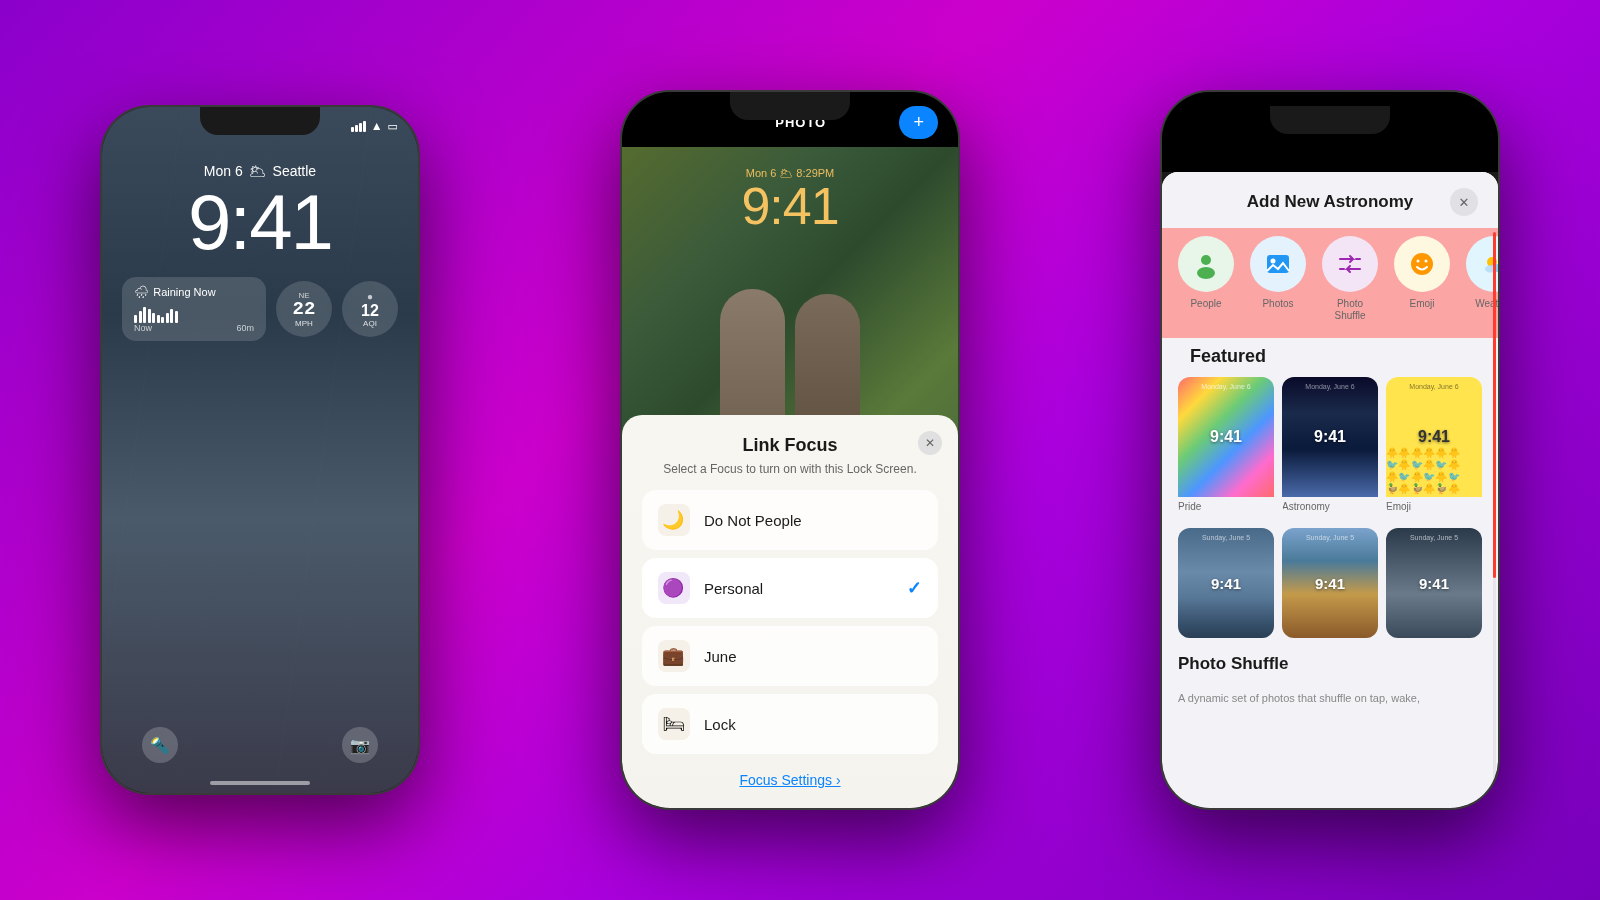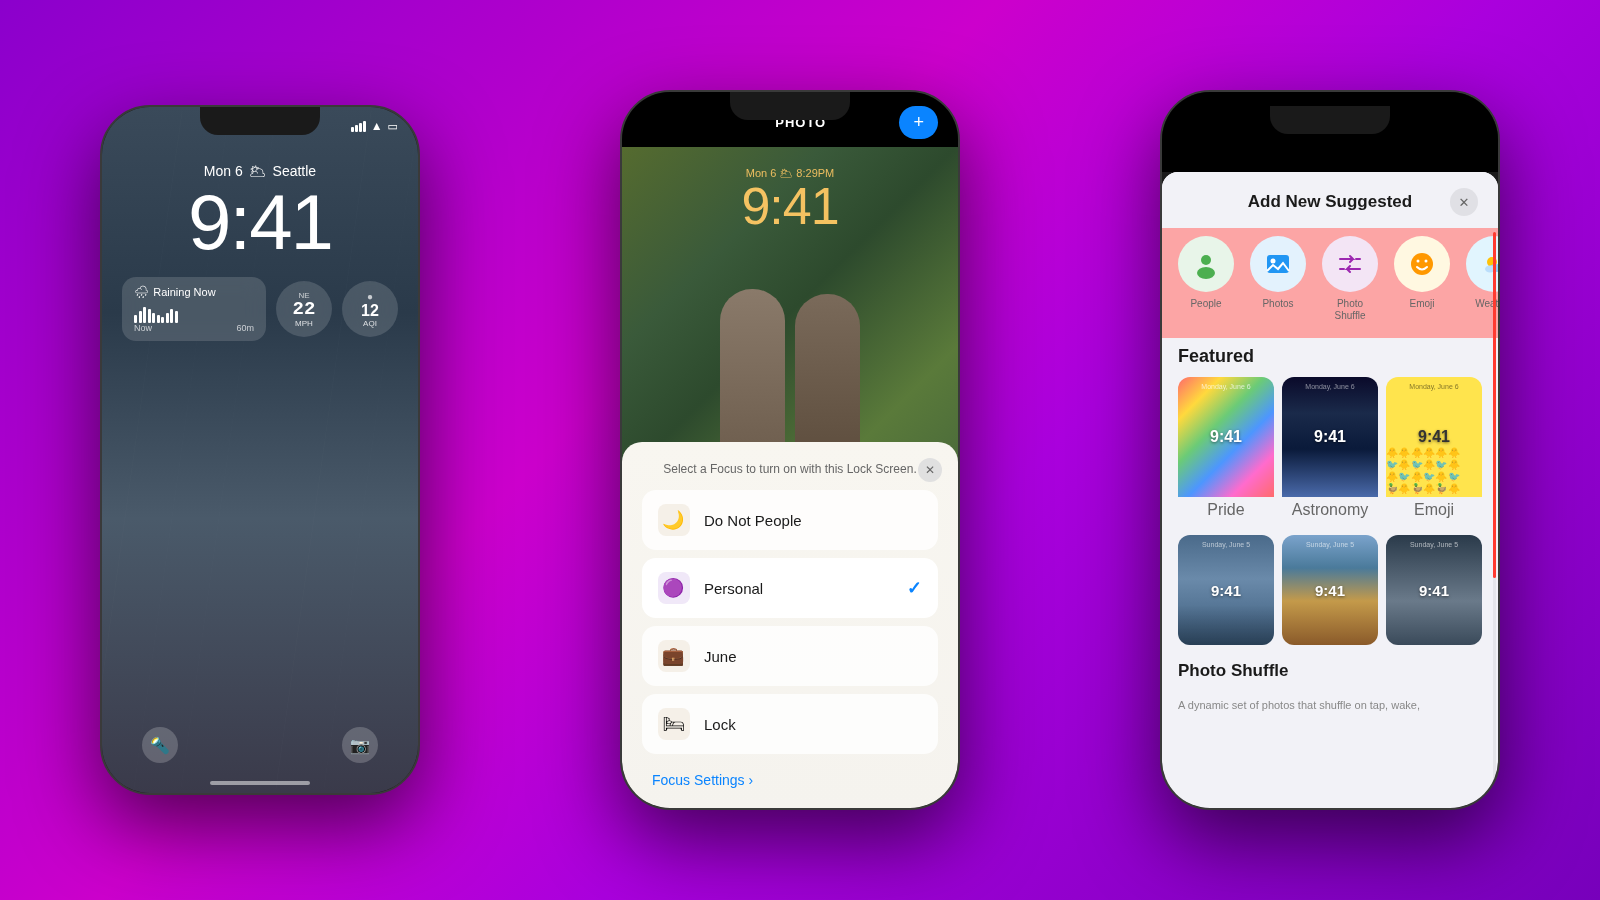--- a/index.html
+++ b/index.html
@@ -332,25 +332,26 @@
       font-weight: 500;
       color: #1a1a1a;
       flex: 1;
     }
     .p2-focus-check {
       color: #0A84FF;
       font-size: 18px;
       font-weight: 600;
     }
     .p2-focus-settings {
-      text-align: left;
+      text-align: center;
       padding: 10px;
       color: #0A84FF;
       font-size: 14px;
       font-weight: 500;
+      text-decoration: underline;
     }
 
     
     .phone3 {
       width: 340px;
       height: 720px;
     }
     .phone3-screen {
       width: 100%;
       height: 100%;
@@ -419,42 +420,42 @@
       font-size: 10px;
       color: #666;
       text-align: center;
       line-height: 1.2;
     }
     .p3-section-label {
       font-size: 18px;
       font-weight: 700;
       color: #1a1a1a;
       padding: 8px 16px 10px;
+      margin-left: 12px;
     }
     .p3-thumbnails-grid {
       display: flex;
       gap: 8px;
       padding: 0 16px;
     }
     .p3-thumb {
       flex: 1;
       border-radius: 12px;
       overflow: hidden;
       position: relative;
     }
     .p3-thumb-img {
       width: 100%;
       height: 120px;
       position: relative;
       overflow: hidden;
     }
     .p3-thumb-label {
-      font-size: 16px;
+      font-size: 10px;
       color: #666;
-      text-align: center;
       padding: 4px 0;
     }
     .p3-thumb-time {
       position: absolute;
       top: 50%;
       left: 50%;
       transform: translate(-50%, -50%);
       color: white;
       font-size: 16px;
       font-weight: 700;
@@ -659,20 +660,21 @@
         </div>
         <div class="p2-overlay-time">
           <div class="p2-overlay-date">Mon 6  🌥  8:29PM</div>
           <div class="p2-overlay-clock">9:41</div>
         </div>
       </div>
     </div>
 
     <div class="p2-link-focus-modal">
       <div class="p2-modal-close">✕</div>
+      <div class="p2-modal-title">Link Focus</div>
       <div class="p2-modal-subtitle">Select a Focus to turn on with this Lock Screen.</div>
 
       <div class="p2-focus-item">
         <div class="p2-focus-icon" style="background:#f5f0e8;">🌙</div>
         <div class="p2-focus-name">Do Not People</div>
       </div>
 
       <div class="p2-focus-item selected" style="background:white;">
         <div class="p2-focus-icon" style="background:#f0e8f8;">🟣</div>
         <div class="p2-focus-name">Personal</div>
@@ -699,21 +701,21 @@
   <div class="phone3-screen">
     <div class="p3-top-bg"></div>
     <div class="p3-top-bar">
       <div class="phone-notch" style="position:relative;top:auto;left:auto;transform:none;margin:0 auto;"></div>
     </div>
 
     <div class="p3-wallpaper-panel">
 
       <div class="p3-panel-header">
         <div style="width:28px;"></div>
-        <div class="p3-panel-title">Add New Suggested</div>
+        <div class="p3-panel-title">Add New Astronomy</div>
         <div class="p3-panel-close">✕</div>
       </div>
 
       <div class="p3-scrollable">
 
         <div class="p3-wallpaper-icons">
 
           <div class="p3-wp-icon-item">
             <div class="p3-wp-icon-circle" style="background:#E8F5E9;">
               <svg width="30" height="30" viewBox="0 0 30 30">

